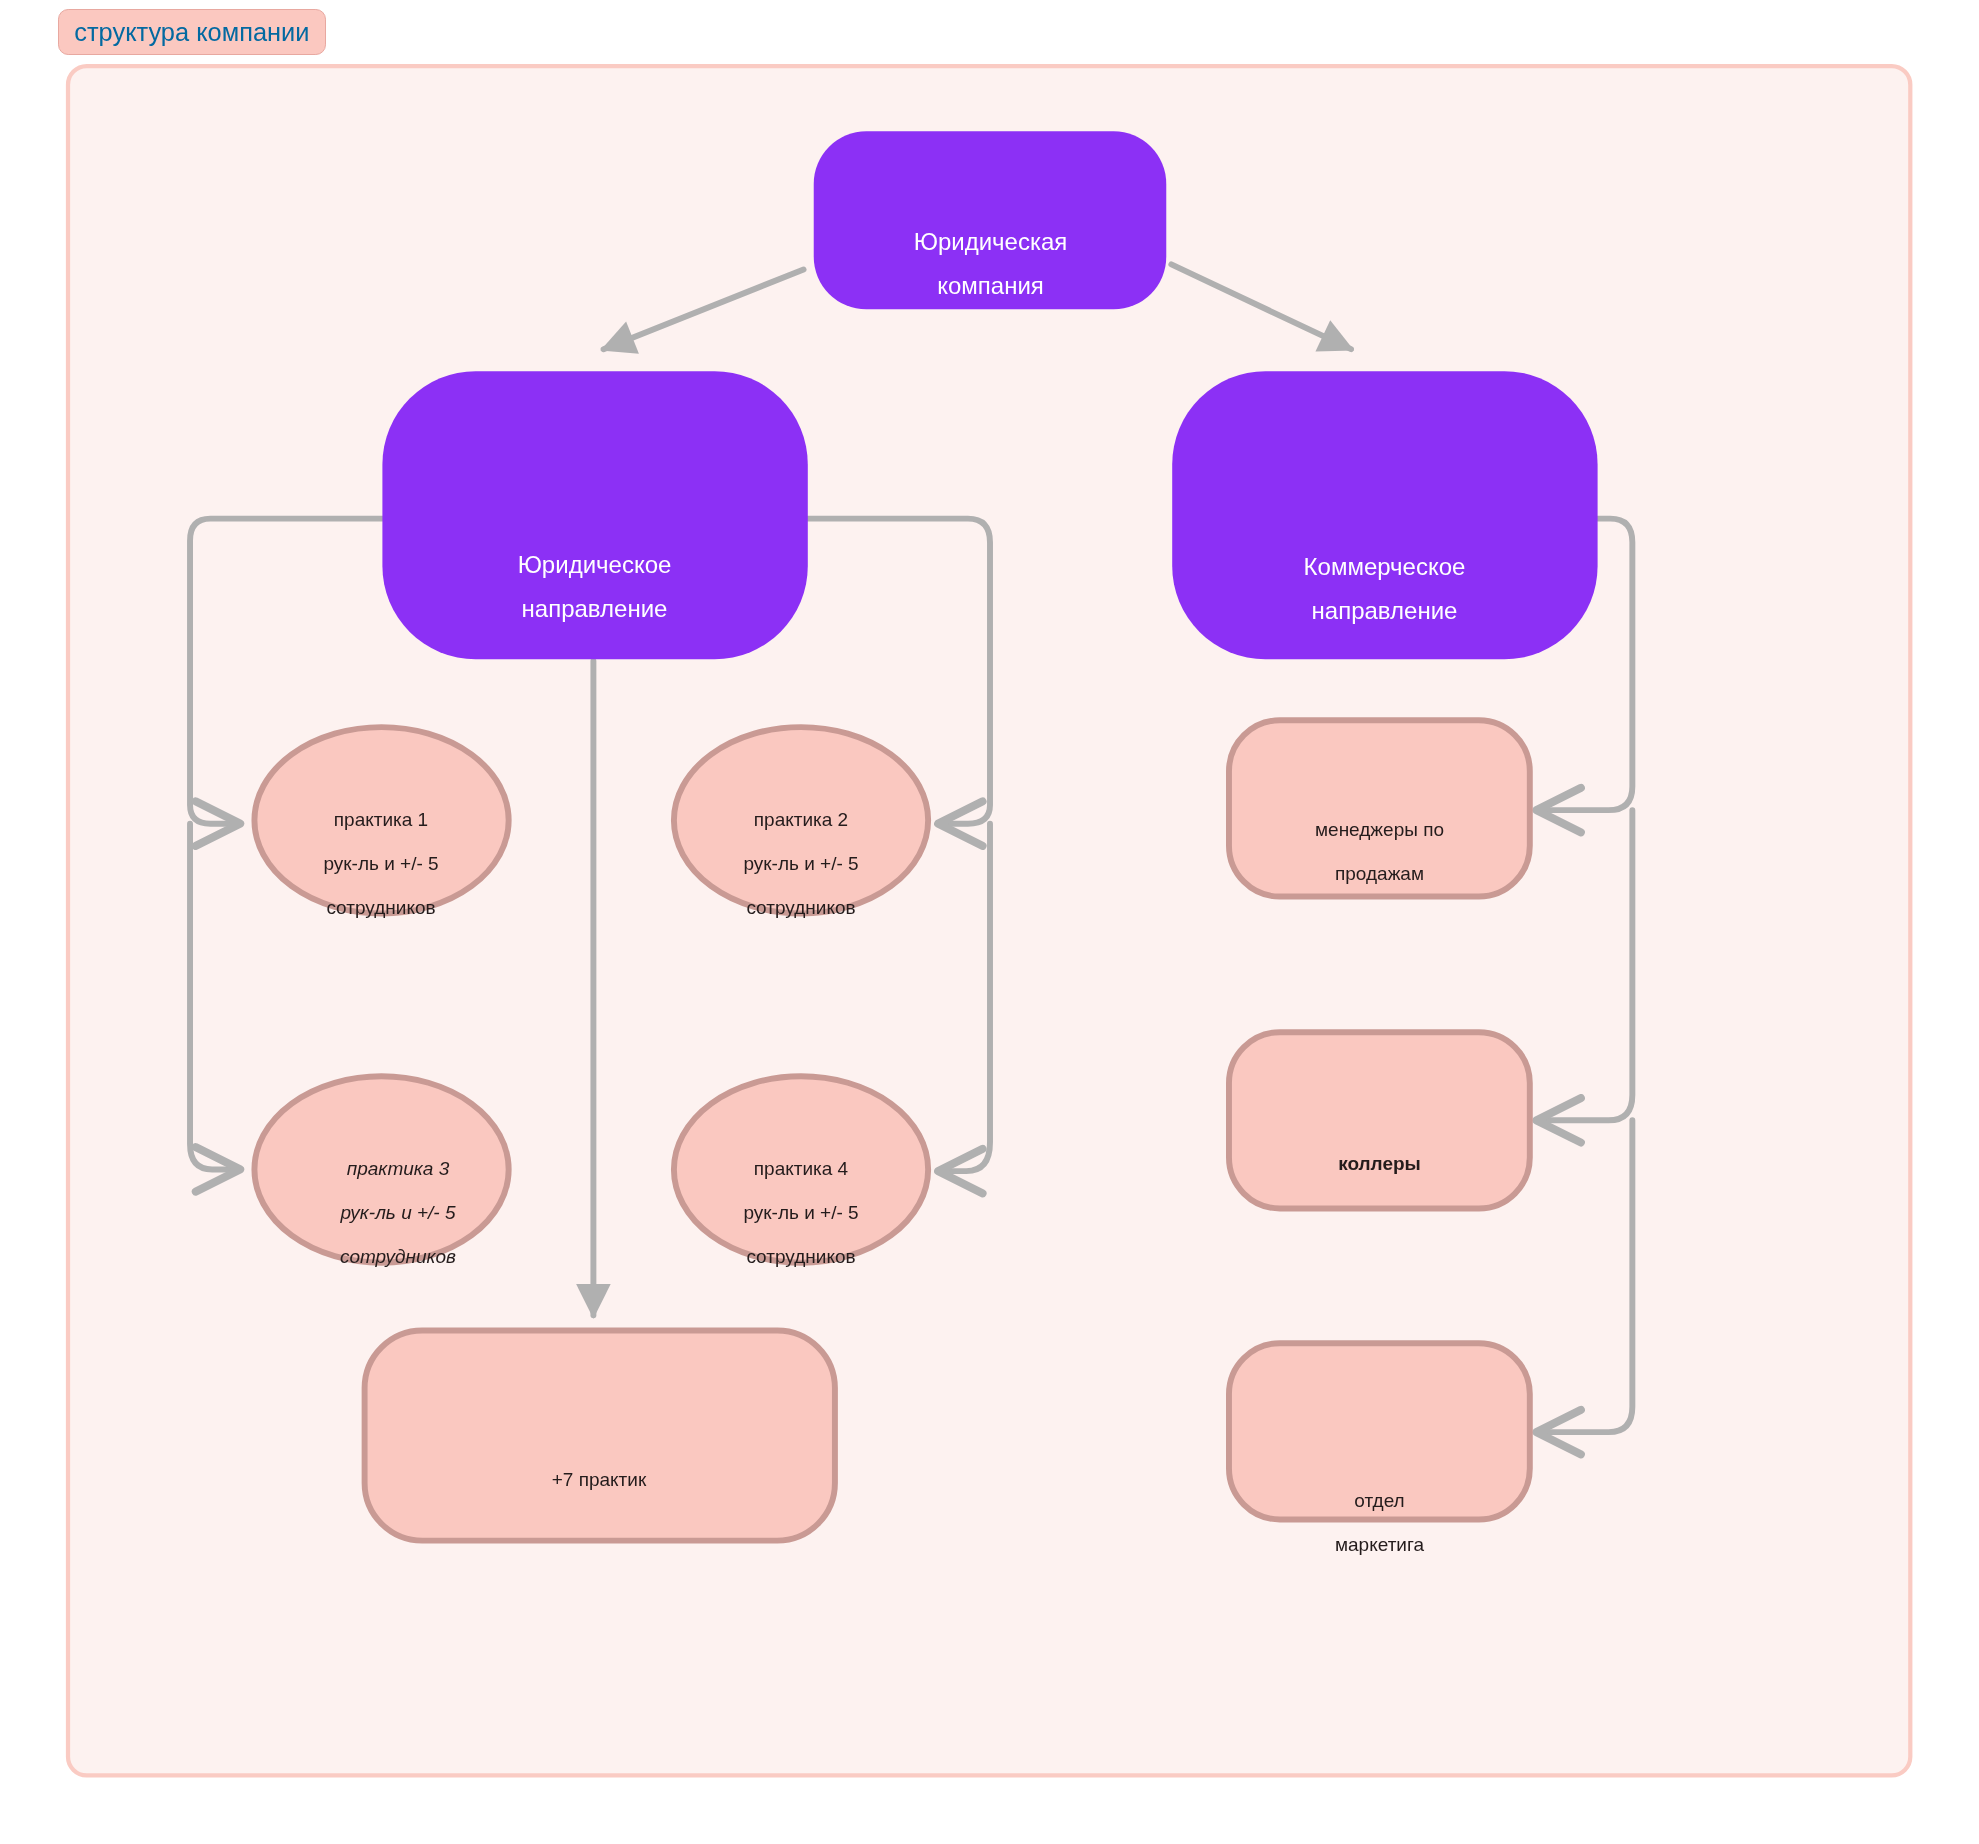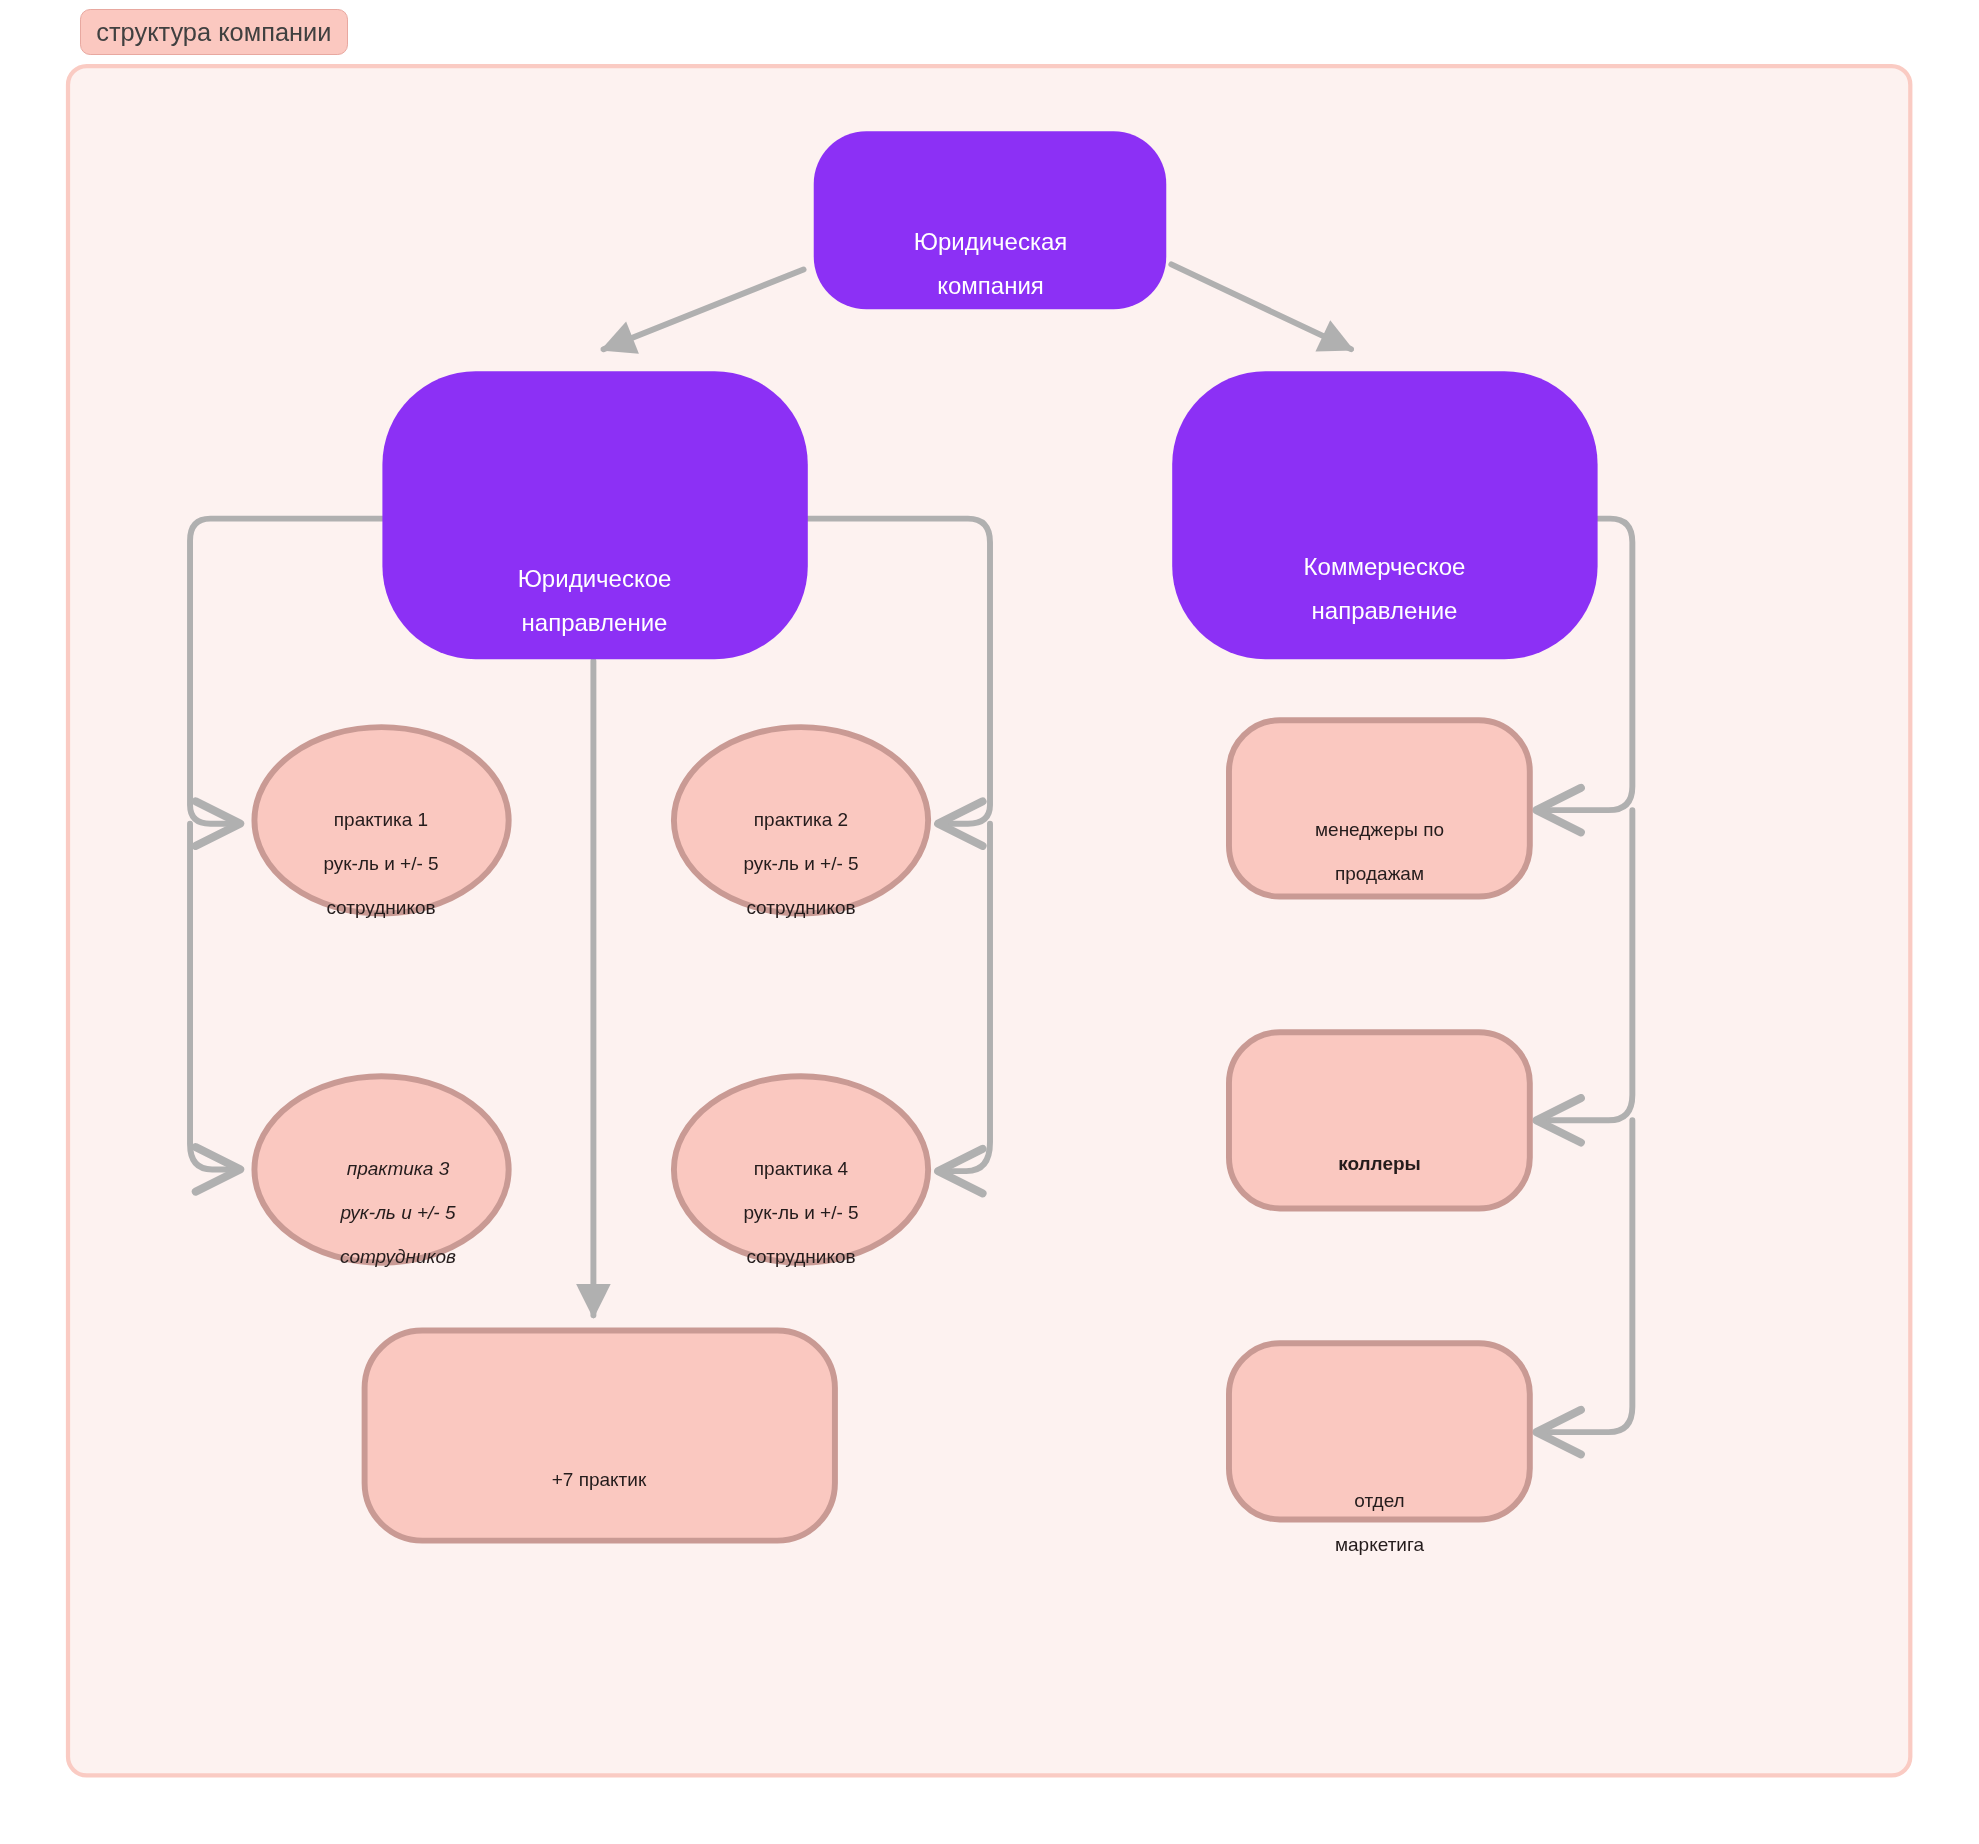--- a/index.html
+++ b/index.html
@@ -16,30 +16,30 @@
   }
   #canvas {
     position: absolute;
     left: 0;
     top: 0;
     width: 1980px;
     height: 1844px;
   }
   .title-badge {
     position: absolute;
-    left: 80px;
+    left: 58px;
     top: 8.5px;
     height: 44px;
     line-height: 44px;
     padding: 0 15.3px;
     background: #FBC8C0;
     border: 1.7px solid #E8A8A0;
     border-radius: 10.2px;
     font-size: 25.4px;
-    color: #404040;
+    color: #0369a1;
     white-space: nowrap;
     z-index: 5;
   }
   .node-label {
     position: absolute;
     text-align: center;
     pointer-events: none;
     white-space: pre-line;
     z-index: 4;
     border-radius: 9px;
@@ -121,21 +121,21 @@
     <rect x="1450" y="1218" width="355" height="208" rx="60" ry="60" fill="#FAC8C0" stroke="#C99A94" stroke-width="7"></rect>
     <rect x="1450" y="1585" width="355" height="208" rx="60" ry="60" fill="#FAC8C0" stroke="#C99A94" stroke-width="7"></rect>
   </g>
 </svg>
 
 <div class="node-label purple" style="left:814px; top:131px; width:353px; height:178px;">
   <span class="label-inner">Юридическая
 компания</span>
 </div>
 
-<div class="node-label purple" style="left:382px; top:389px; width:425px; height:336px;">
+<div class="node-label purple" style="left:382px; top:375px; width:425px; height:336px;">
   <span class="label-inner">Юридическое
 направление</span>
 </div>
 
 <div class="node-label purple" style="left:1172px; top:371px; width:425px; height:288px;margin-top:30px;">
   <span class="label-inner">Коммерческое
 направление</span>
 </div>
 
 <div class="node-label pink" style="left:254px; top:727px; width:254px; height:186px;">

